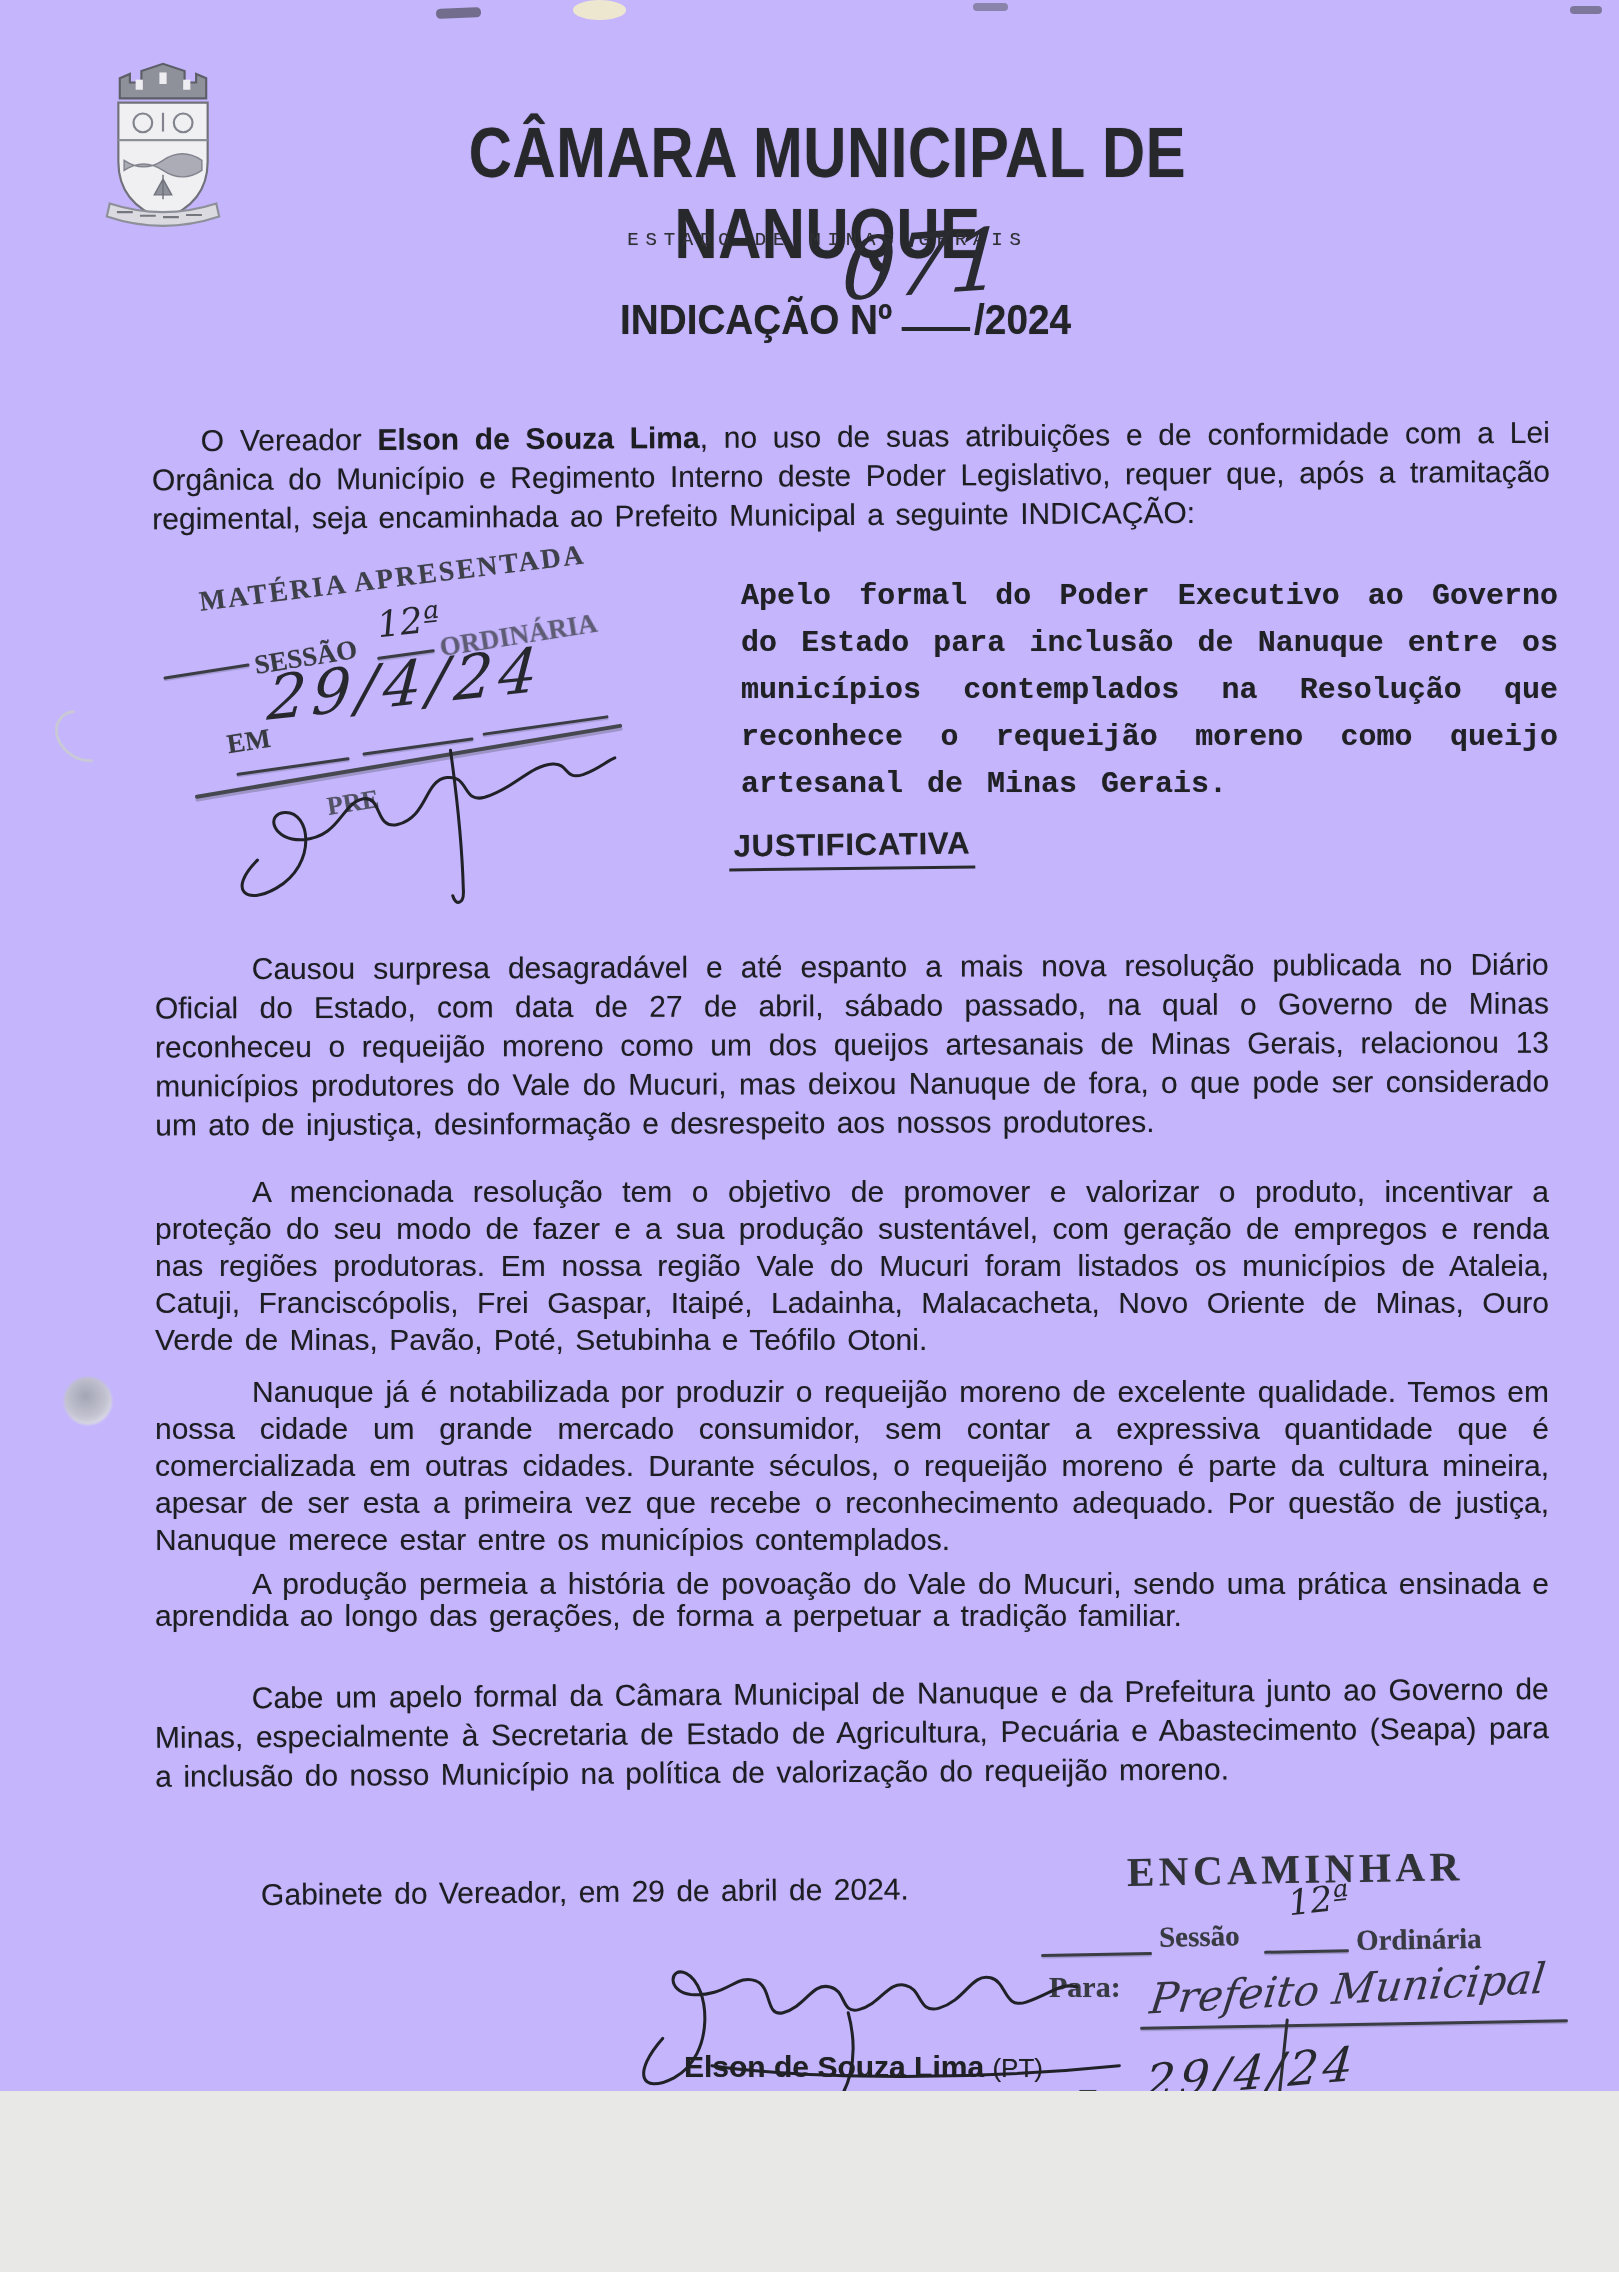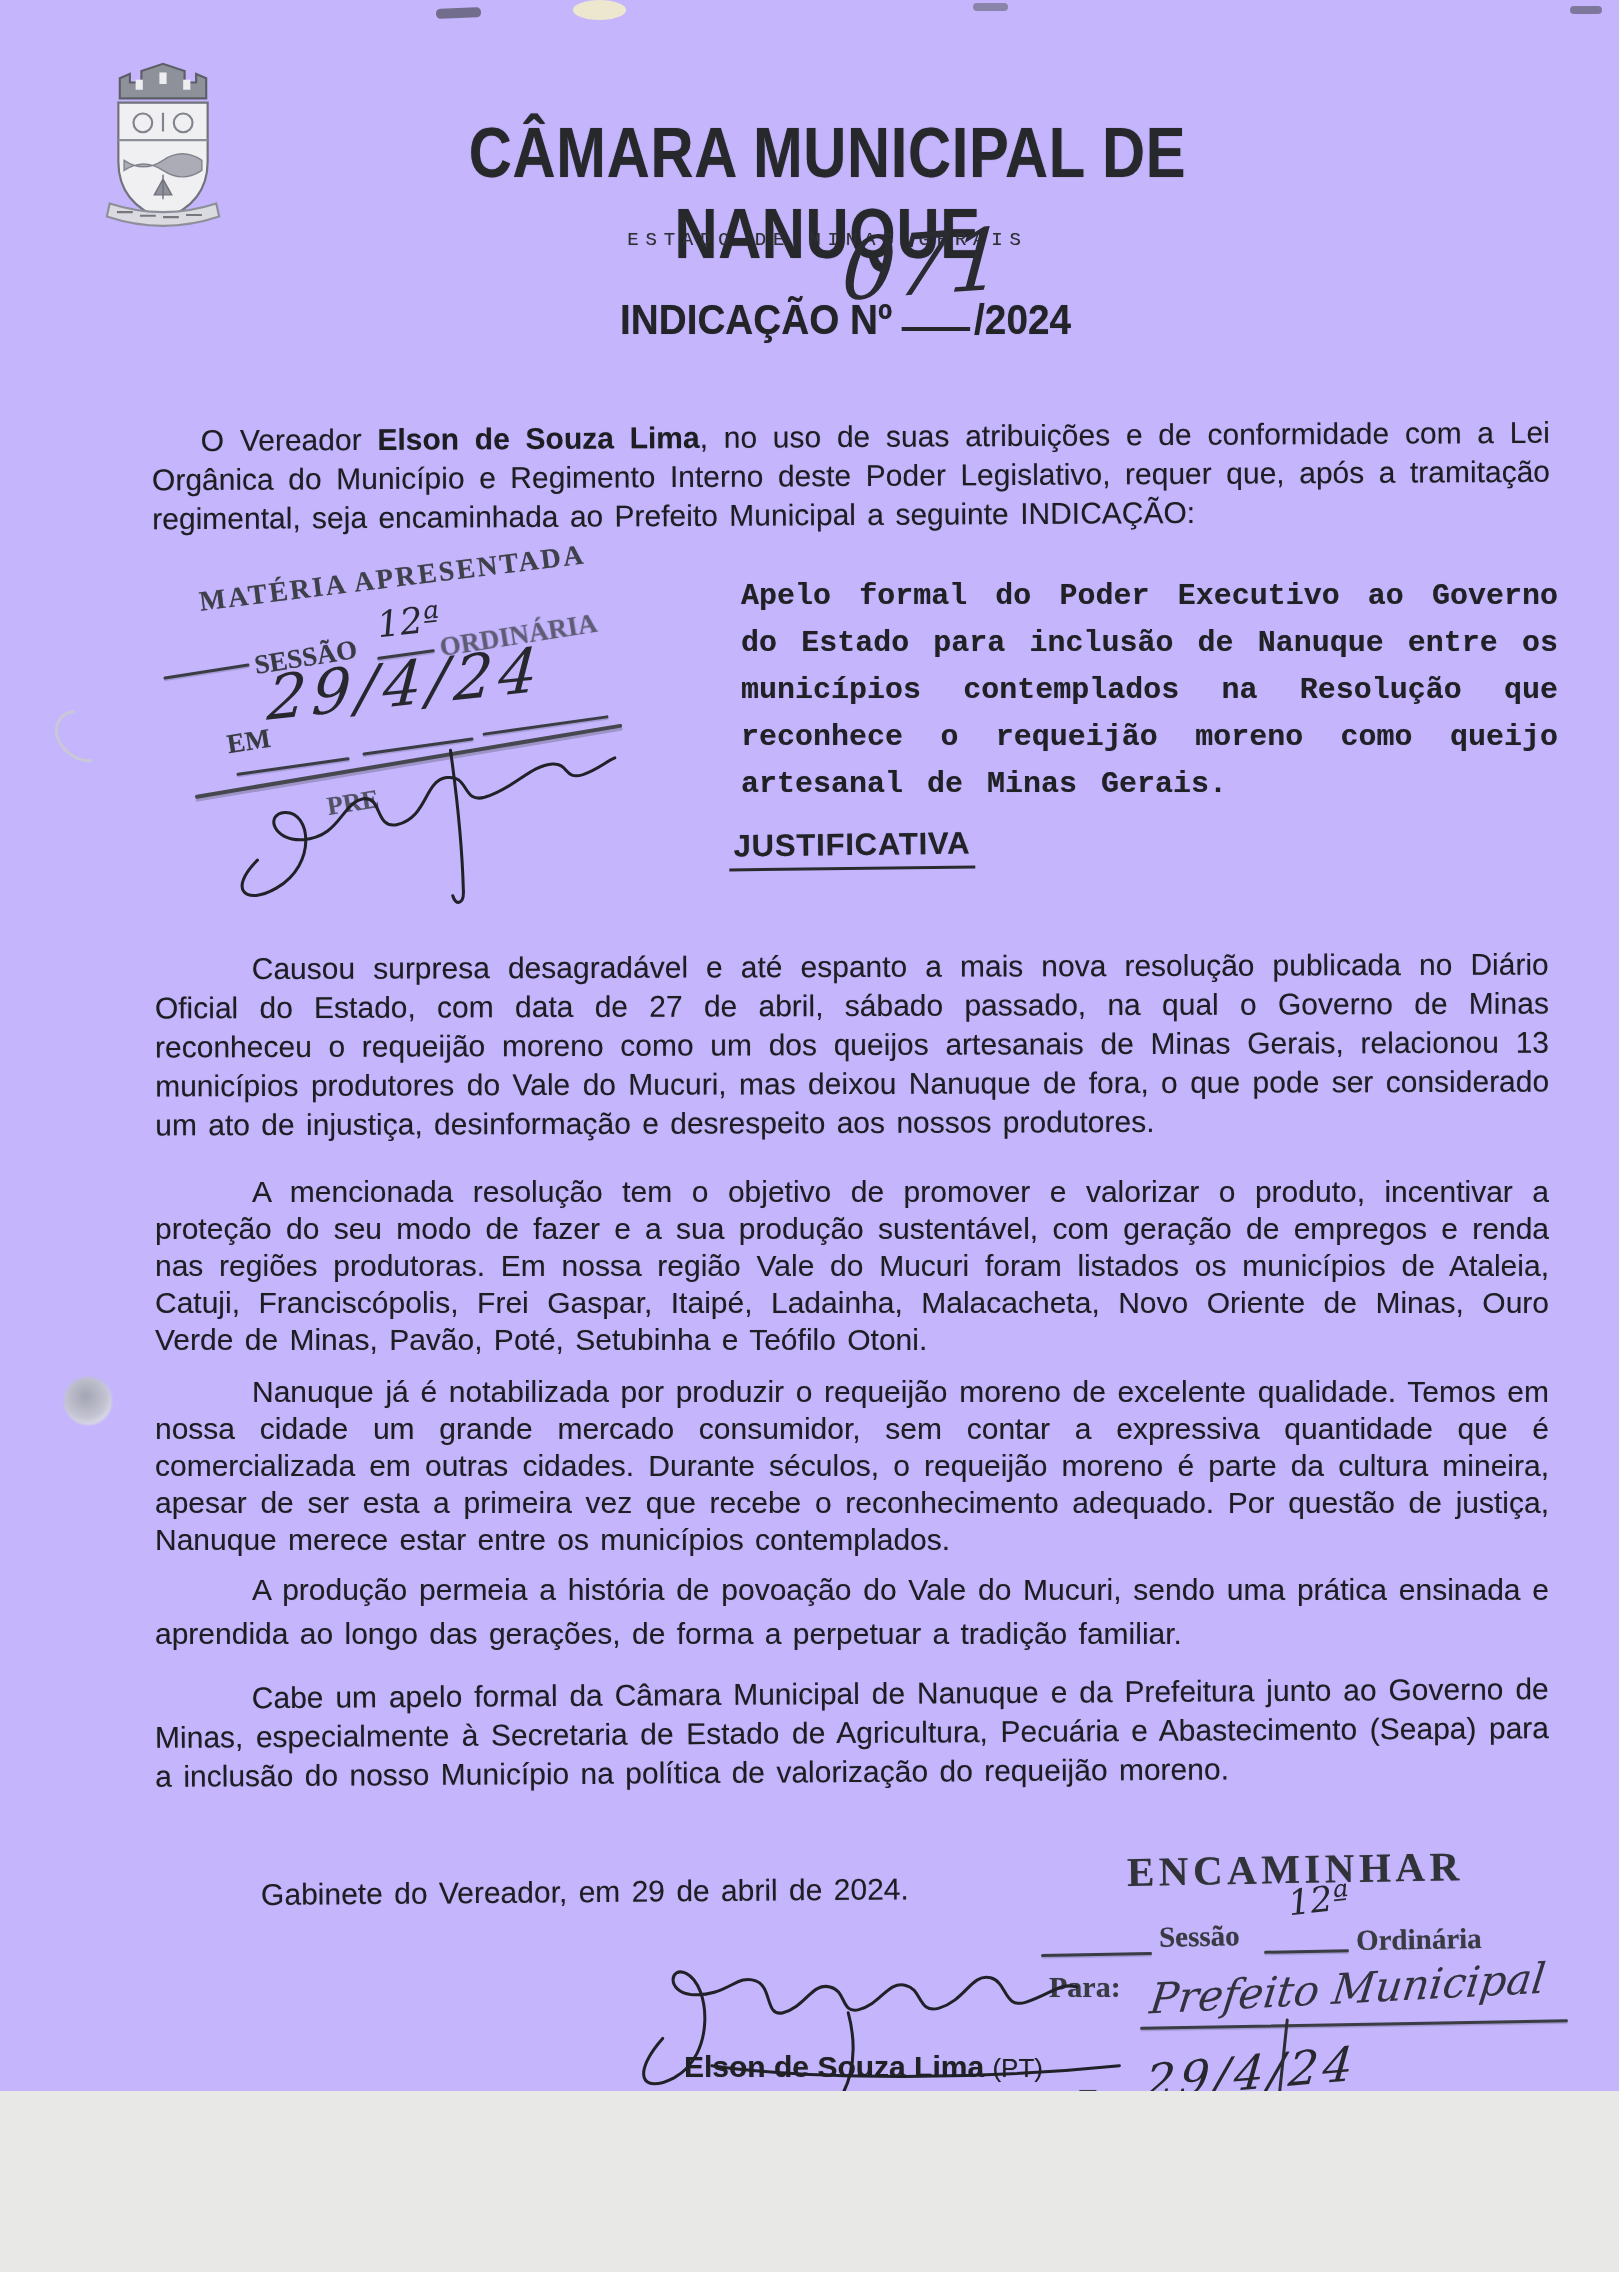--- a/index.html
+++ b/index.html
@@ -86,21 +86,21 @@
   <div class="abs par" style="left:741px;top:573px;width:817px;font-weight:700;line-height:47px;word-spacing:6px;color:#202124;font-family:Liberation Mono, monospace;">Apelo formal do Poder Executivo ao Governo do Estado para inclusão de Nanuque entre os municípios contemplados na Resolução que reconhece o requeijão moreno como queijo artesanal de Minas Gerais.</div>
 
   <div class="abs" style="left:155px;top:827px;width:1394px;text-align:center;transform:rotate(-0.7deg);">
     <span style="font-size:31px;font-weight:700;letter-spacing:0.8px;border-bottom:3px solid #2a2b2f;padding:0 4.5px 5.3px;color:#222326;text-shadow:0 0 0.8px rgba(30,30,34,.45);">JUSTIFICATIVA</span>
   </div>
 
 
   <div class="abs par ind" style="left:155px;top:947px;width:1394px;transform:rotate(-0.2deg);">Causou surpresa desagradável e até espanto a mais nova resolução publicada no Diário Oficial do Estado, com data de 27 de abril, sábado passado, na qual o Governo de Minas reconheceu o requeijão moreno como um dos queijos artesanais de Minas Gerais, relacionou 13 municípios produtores do Vale do Mucuri, mas deixou Nanuque de fora, o que pode ser considerado um ato de injustiça, desinformação e desrespeito aos nossos produtores.</div>
   <div class="abs par ind" style="left:155px;top:1173px;width:1394px;line-height:37px;">A mencionada resolução tem o objetivo de promover e valorizar o produto, incentivar a proteção do seu modo de fazer e a sua produção sustentável, com geração de empregos e renda nas regiões produtoras. Em nossa região Vale do Mucuri foram listados os municípios de Ataleia, Catuji, Franciscópolis, Frei Gaspar, Itaipé, Ladainha, Malacacheta, Novo Oriente de Minas, Ouro Verde de Minas, Pavão, Poté, Setubinha e Teófilo Otoni.</div>
   <div class="abs par ind" style="left:155px;top:1373px;width:1394px;line-height:37px;">Nanuque já é notabilizada por produzir o requeijão moreno de excelente qualidade. Temos em nossa cidade um grande mercado consumidor, sem contar a expressiva quantidade que é comercializada em outras cidades. Durante séculos, o requeijão moreno é parte da cultura mineira, apesar de ser esta a primeira vez que recebe o reconhecimento adequado. Por questão de justiça, Nanuque merece estar entre os municípios contemplados.</div>
-  <div class="abs par ind" style="left:155px;top:1568px;width:1394px;line-height:44px;">A produção permeia a história de povoação do Vale do Mucuri, sendo uma prática ensinada e aprendida ao longo das gerações, de forma a perpetuar a tradição familiar.</div>
+  <div class="abs par ind" style="left:155px;top:1568px;width:1394px;line-height:32px;">A produção permeia a história de povoação do Vale do Mucuri, sendo uma prática ensinada e aprendida ao longo das gerações, de forma a perpetuar a tradição familiar.</div>
   <div class="abs par ind" style="left:155px;top:1674px;width:1394px;line-height:39px;transform:rotate(-0.4deg);">Cabe um apelo formal da Câmara Municipal de Nanuque e da Prefeitura junto ao Governo de Minas, especialmente à Secretaria de Estado de Agricultura, Pecuária e Abastecimento (Seapa) para a inclusão do nosso Município na política de valorização do requeijão moreno.</div>
 
   <div class="abs par" style="left:261px;top:1871px;width:909px;text-align:left;transform:rotate(-0.5deg);">Gabinete do Vereador, em 29 de abril de 2024.</div>
 
   <div class="abs stamp" style="left:1127px;top:1845px;font-size:41px;letter-spacing:4.5px;transform:rotate(-1deg);color:#303338;">ENCAMINHAR</div>
   <div class="abs ink-line" style="left:1041px;top:1953px;width:111px;transform:rotate(-1deg);"></div>
   <div class="abs stamp" style="left:1159px;top:1920px;font-size:29px;transform:rotate(-1deg);">Sessão</div>
   <div class="abs hw" style="left:1288px;top:1880px;font-size:35px;transform:rotate(-6deg);">12ª</div>
   <div class="abs ink-line" style="left:1264px;top:1950px;width:85px;transform:rotate(-1deg);"></div>
   <div class="abs stamp" style="left:1356px;top:1923px;font-size:29px;transform:rotate(-1deg);">Ordinária</div>

